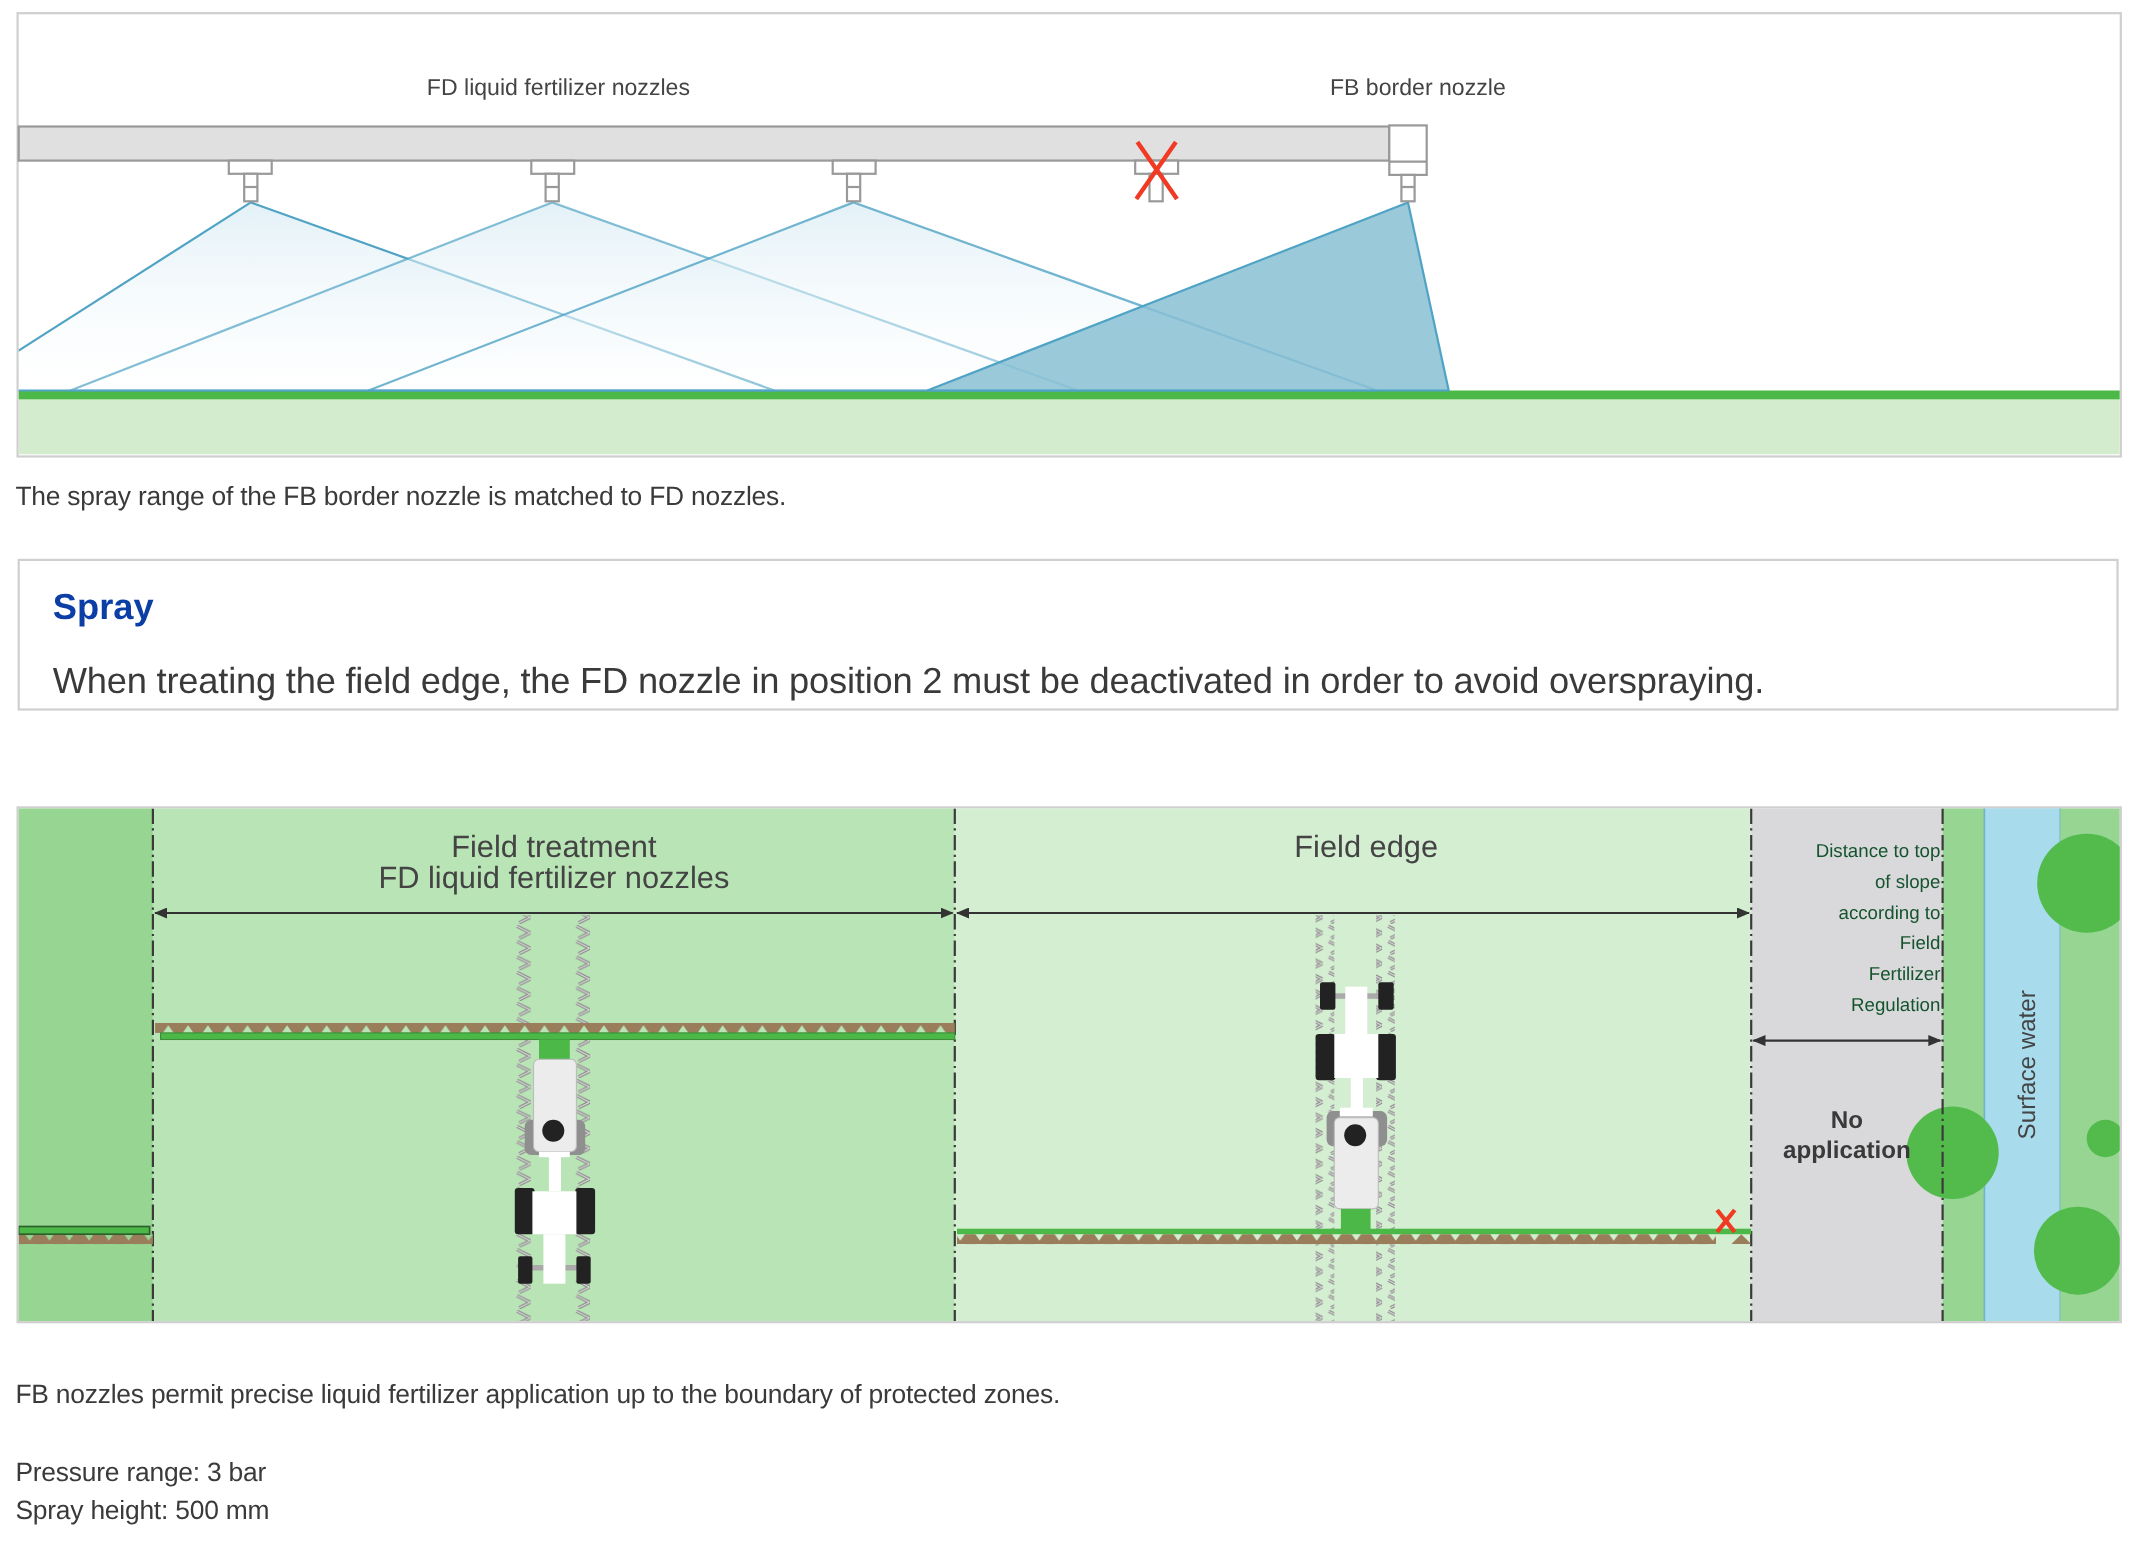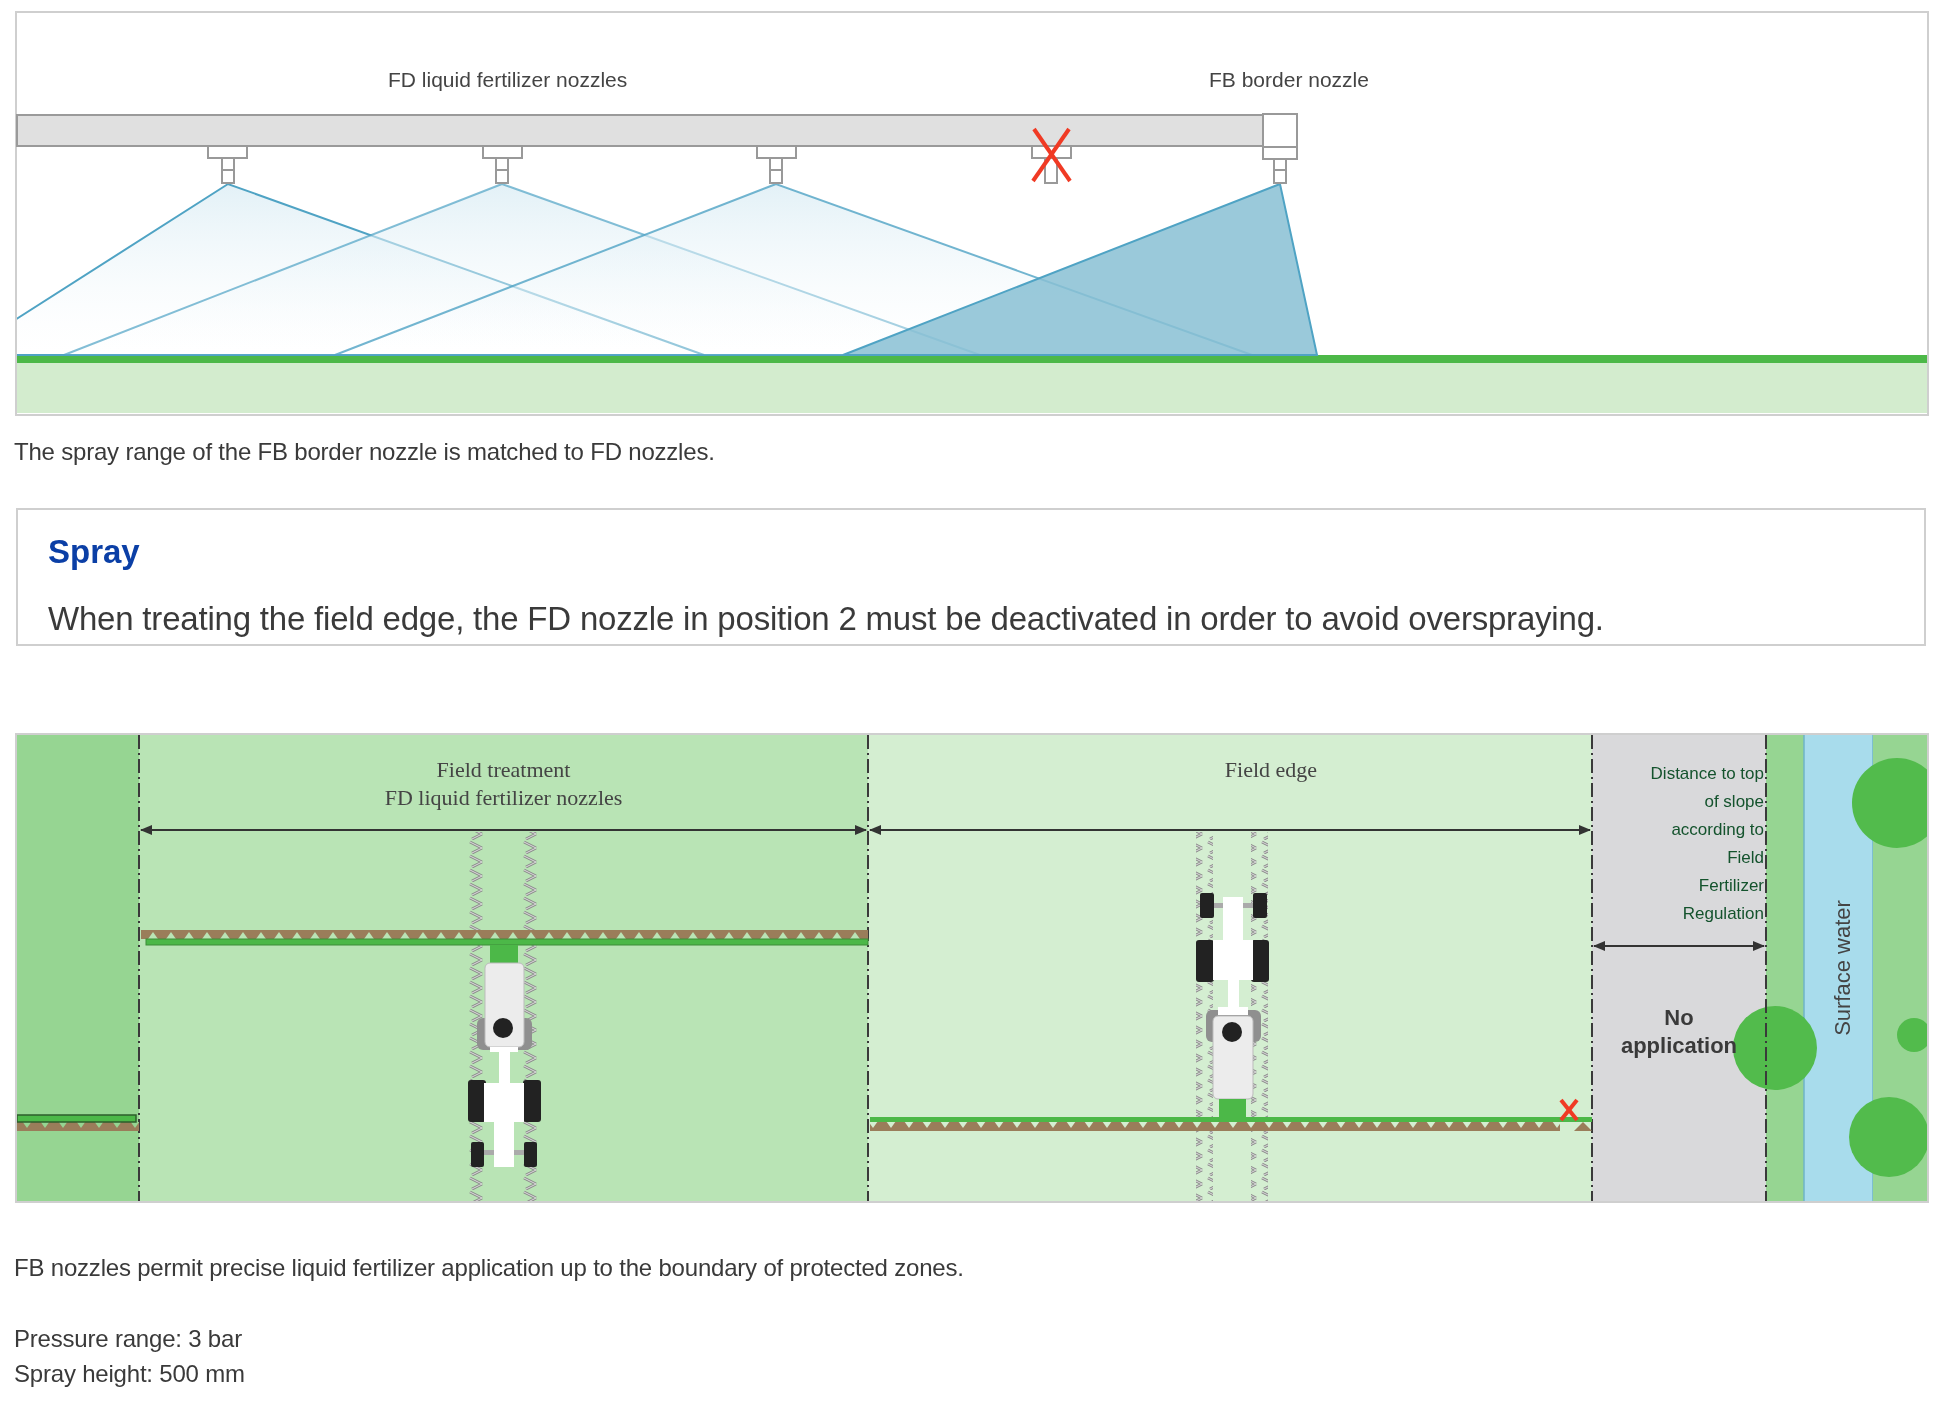--- a/index.html
+++ b/index.html
@@ -6,21 +6,21 @@
   body { width: 1945px; height: 1413px; position: relative; overflow: hidden;
          font-family: "Liberation Sans", sans-serif; color: #3c3c3c; }
   .abs { position: absolute; }
   svg { position: absolute; left: 0; top: 0; }
   .caption { font-size: 24px; color: #3a3a3a; white-space: nowrap; letter-spacing: -0.2px; }
   .note-box { left: 16px; top: 508px; width: 1910px; height: 138px; border: 2px solid #cfcfcf;
               box-sizing: border-box; background: #fff; }
   .note-title { left: 48px; top: 533px; font-size: 33px; font-weight: bold; color: #0b3fa6; }
   .note-text { left: 48px; top: 600px; font-size: 33px; color: #3a3a3a; white-space: nowrap; letter-spacing: -0.2px; }
   .diag-label { font-size: 21px; color: #444; white-space: nowrap; }
-  .zone-label { font-size: 22px; color: #444; text-align: center; line-height: 28px; white-space: nowrap; font-family: Liberation Serif, serif; }
+  .zone-label { font-size: 28px; color: #444; text-align: center; line-height: 28px; white-space: nowrap; }
   .dist-label { font-size: 17px; color: #14532d; text-align: right; line-height: 28px; }
   .noapp-label { font-size: 22px; font-weight: bold; color: #3a3a3a; text-align: center; line-height: 28px; margin-top: 46px; }
   .water-label { font-size: 22px; color: #444; white-space: nowrap; transform: translate(-50%,-50%) rotate(-90deg); }
 </style>
 </head>
 <body>
 
 <svg width="1945" height="430">
   <defs>
     <linearGradient id="sprayGrad" x1="0" y1="0" x2="0" y2="1">
@@ -198,21 +198,21 @@
   <g>
     <line x1="1561" y1="1100" x2="1577" y2="1120" stroke="#f03a24" stroke-width="4"></line>
     <line x1="1577" y1="1100" x2="1561" y2="1120" stroke="#f03a24" stroke-width="4"></line>
   </g>
 </svg>
 
 <div class="abs zone-label" style="left:139px; width:729px; top:756px;">
   <div>Field treatment</div>
   <div>FD liquid fertilizer nozzles</div>
 </div>
-<div class="abs zone-label" style="left:868px; width:748px; top:756px;padding-left:29px;">
+<div class="abs zone-label" style="left:868px; width:748px; top:756px;">
   <div>Field edge</div>
 </div>
 <div class="abs dist-label" style="left:1594px; width:170px; top:760px;">
   <div>Distance to top</div>
   <div>of slope</div>
   <div>according to</div>
   <div>Field</div>
   <div>Fertilizer</div>
   <div>Regulation</div>
 </div>

